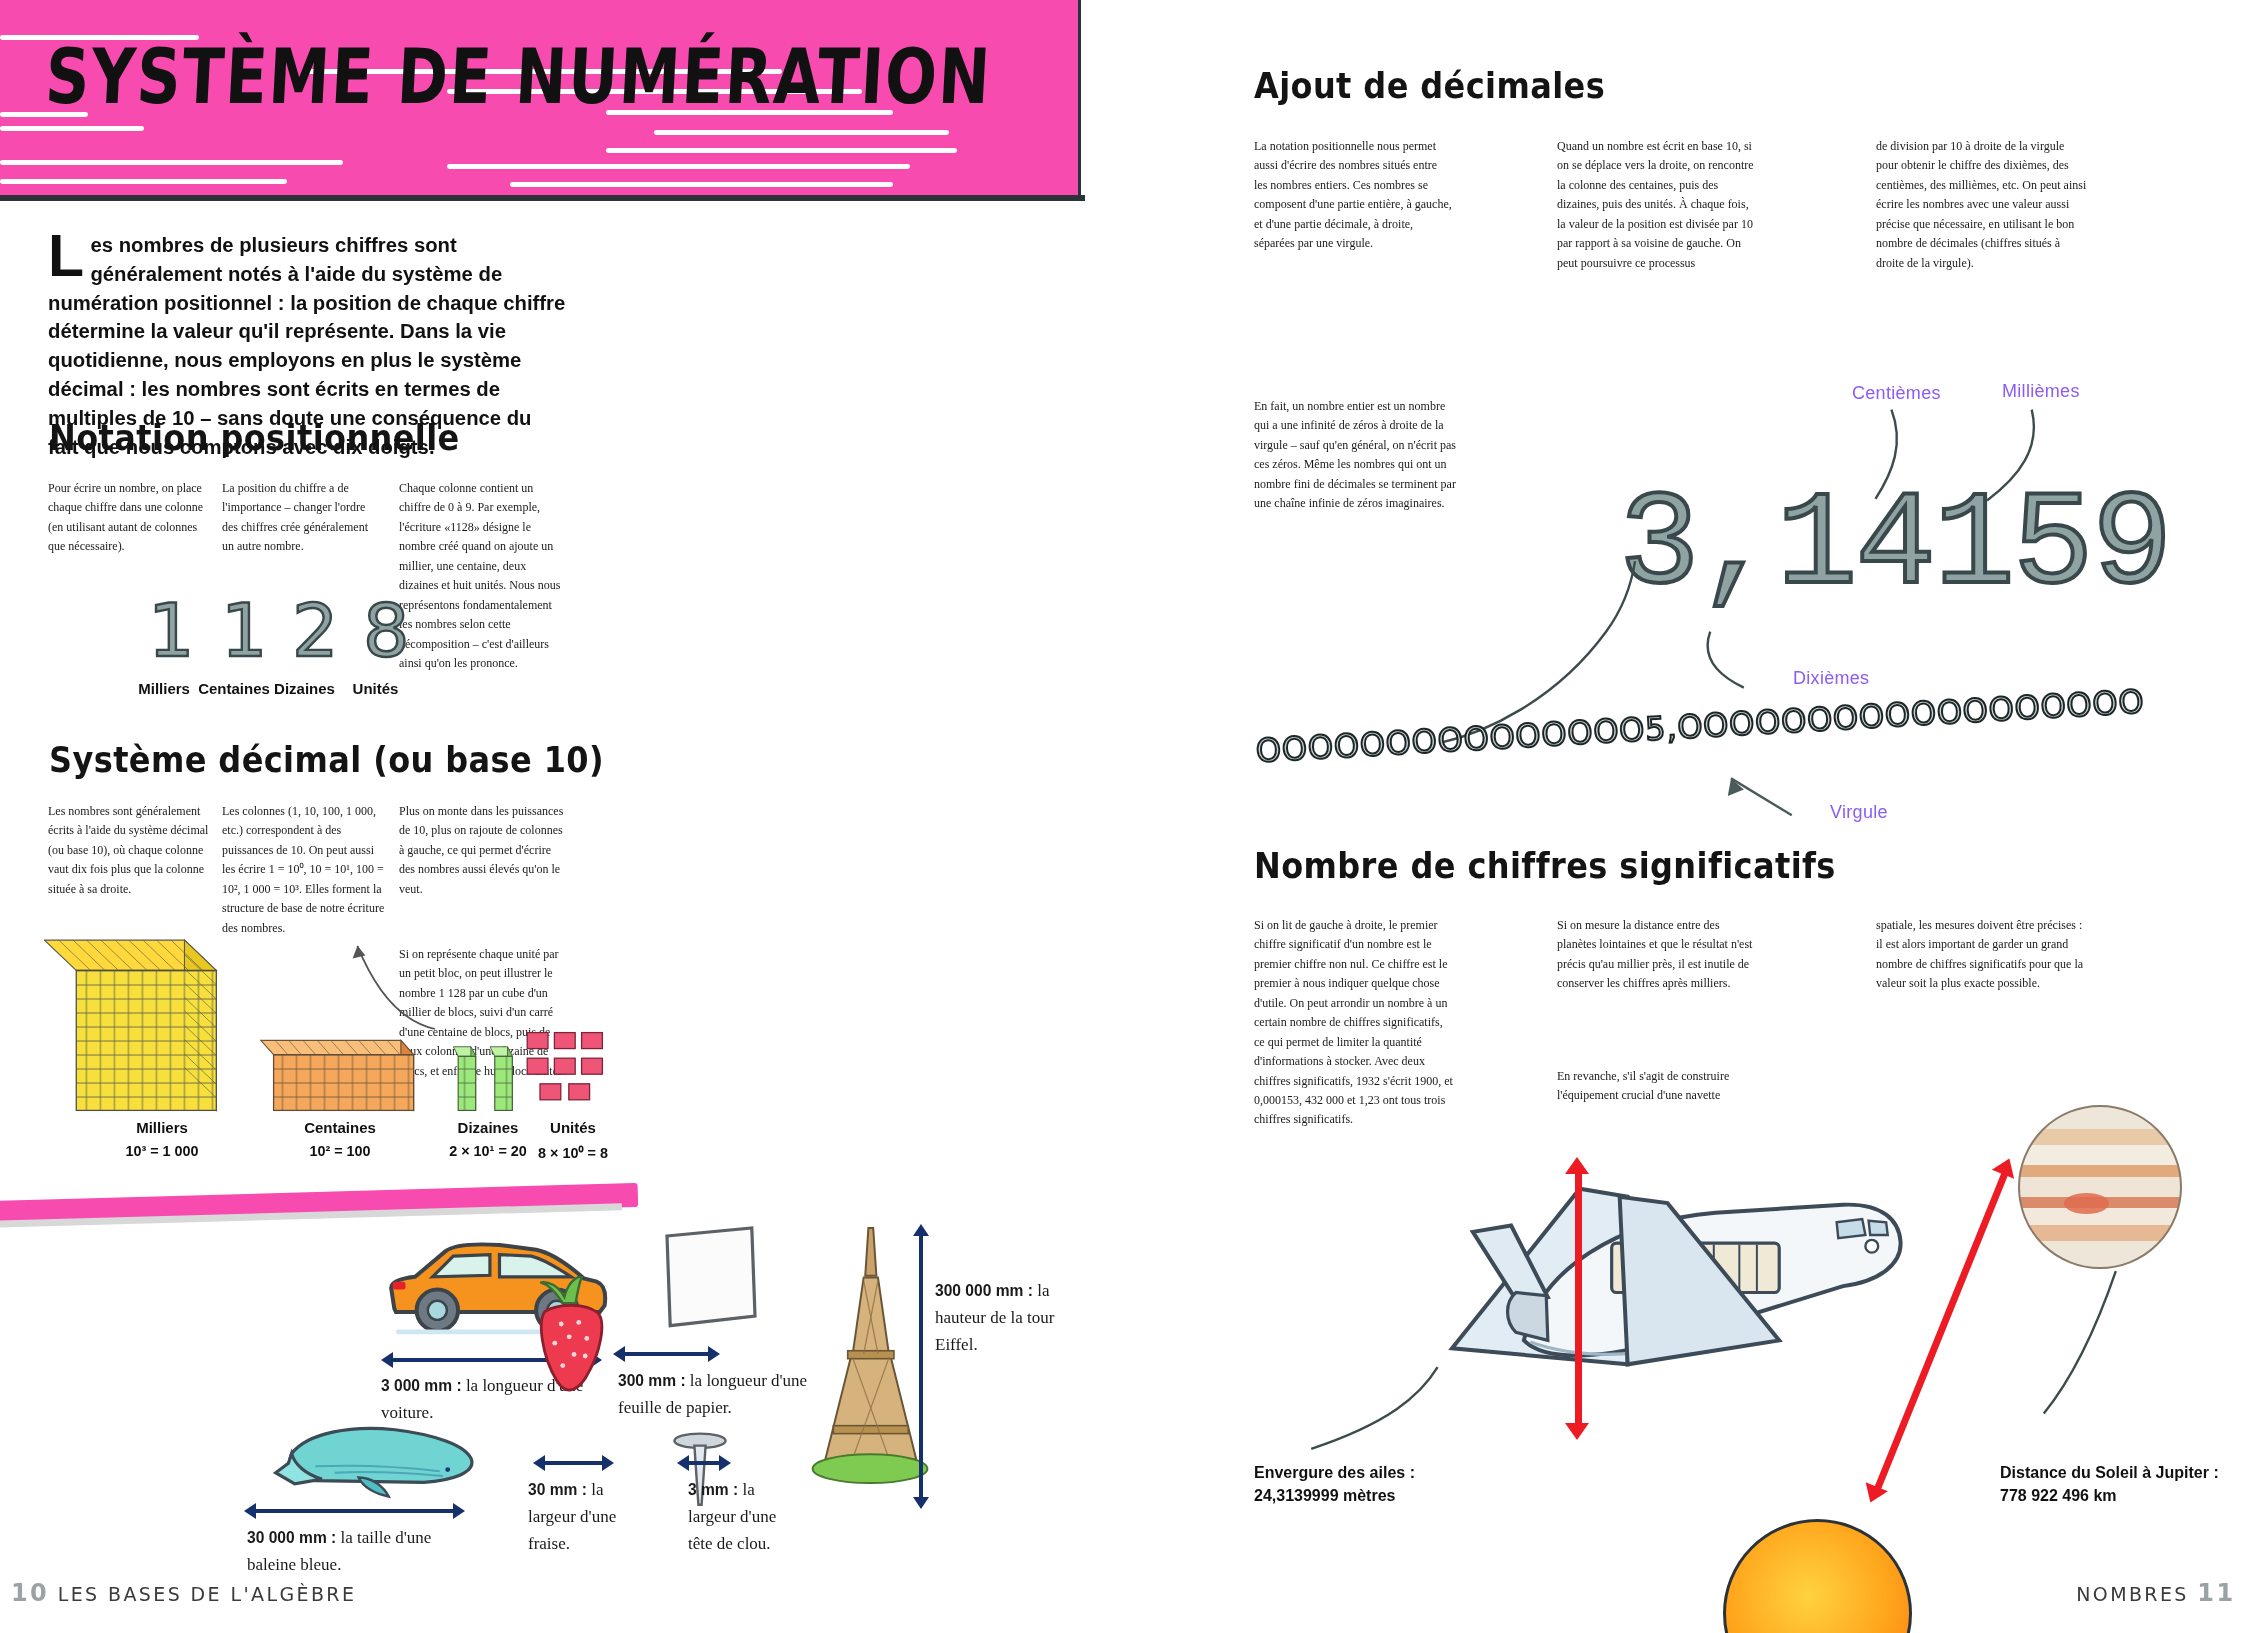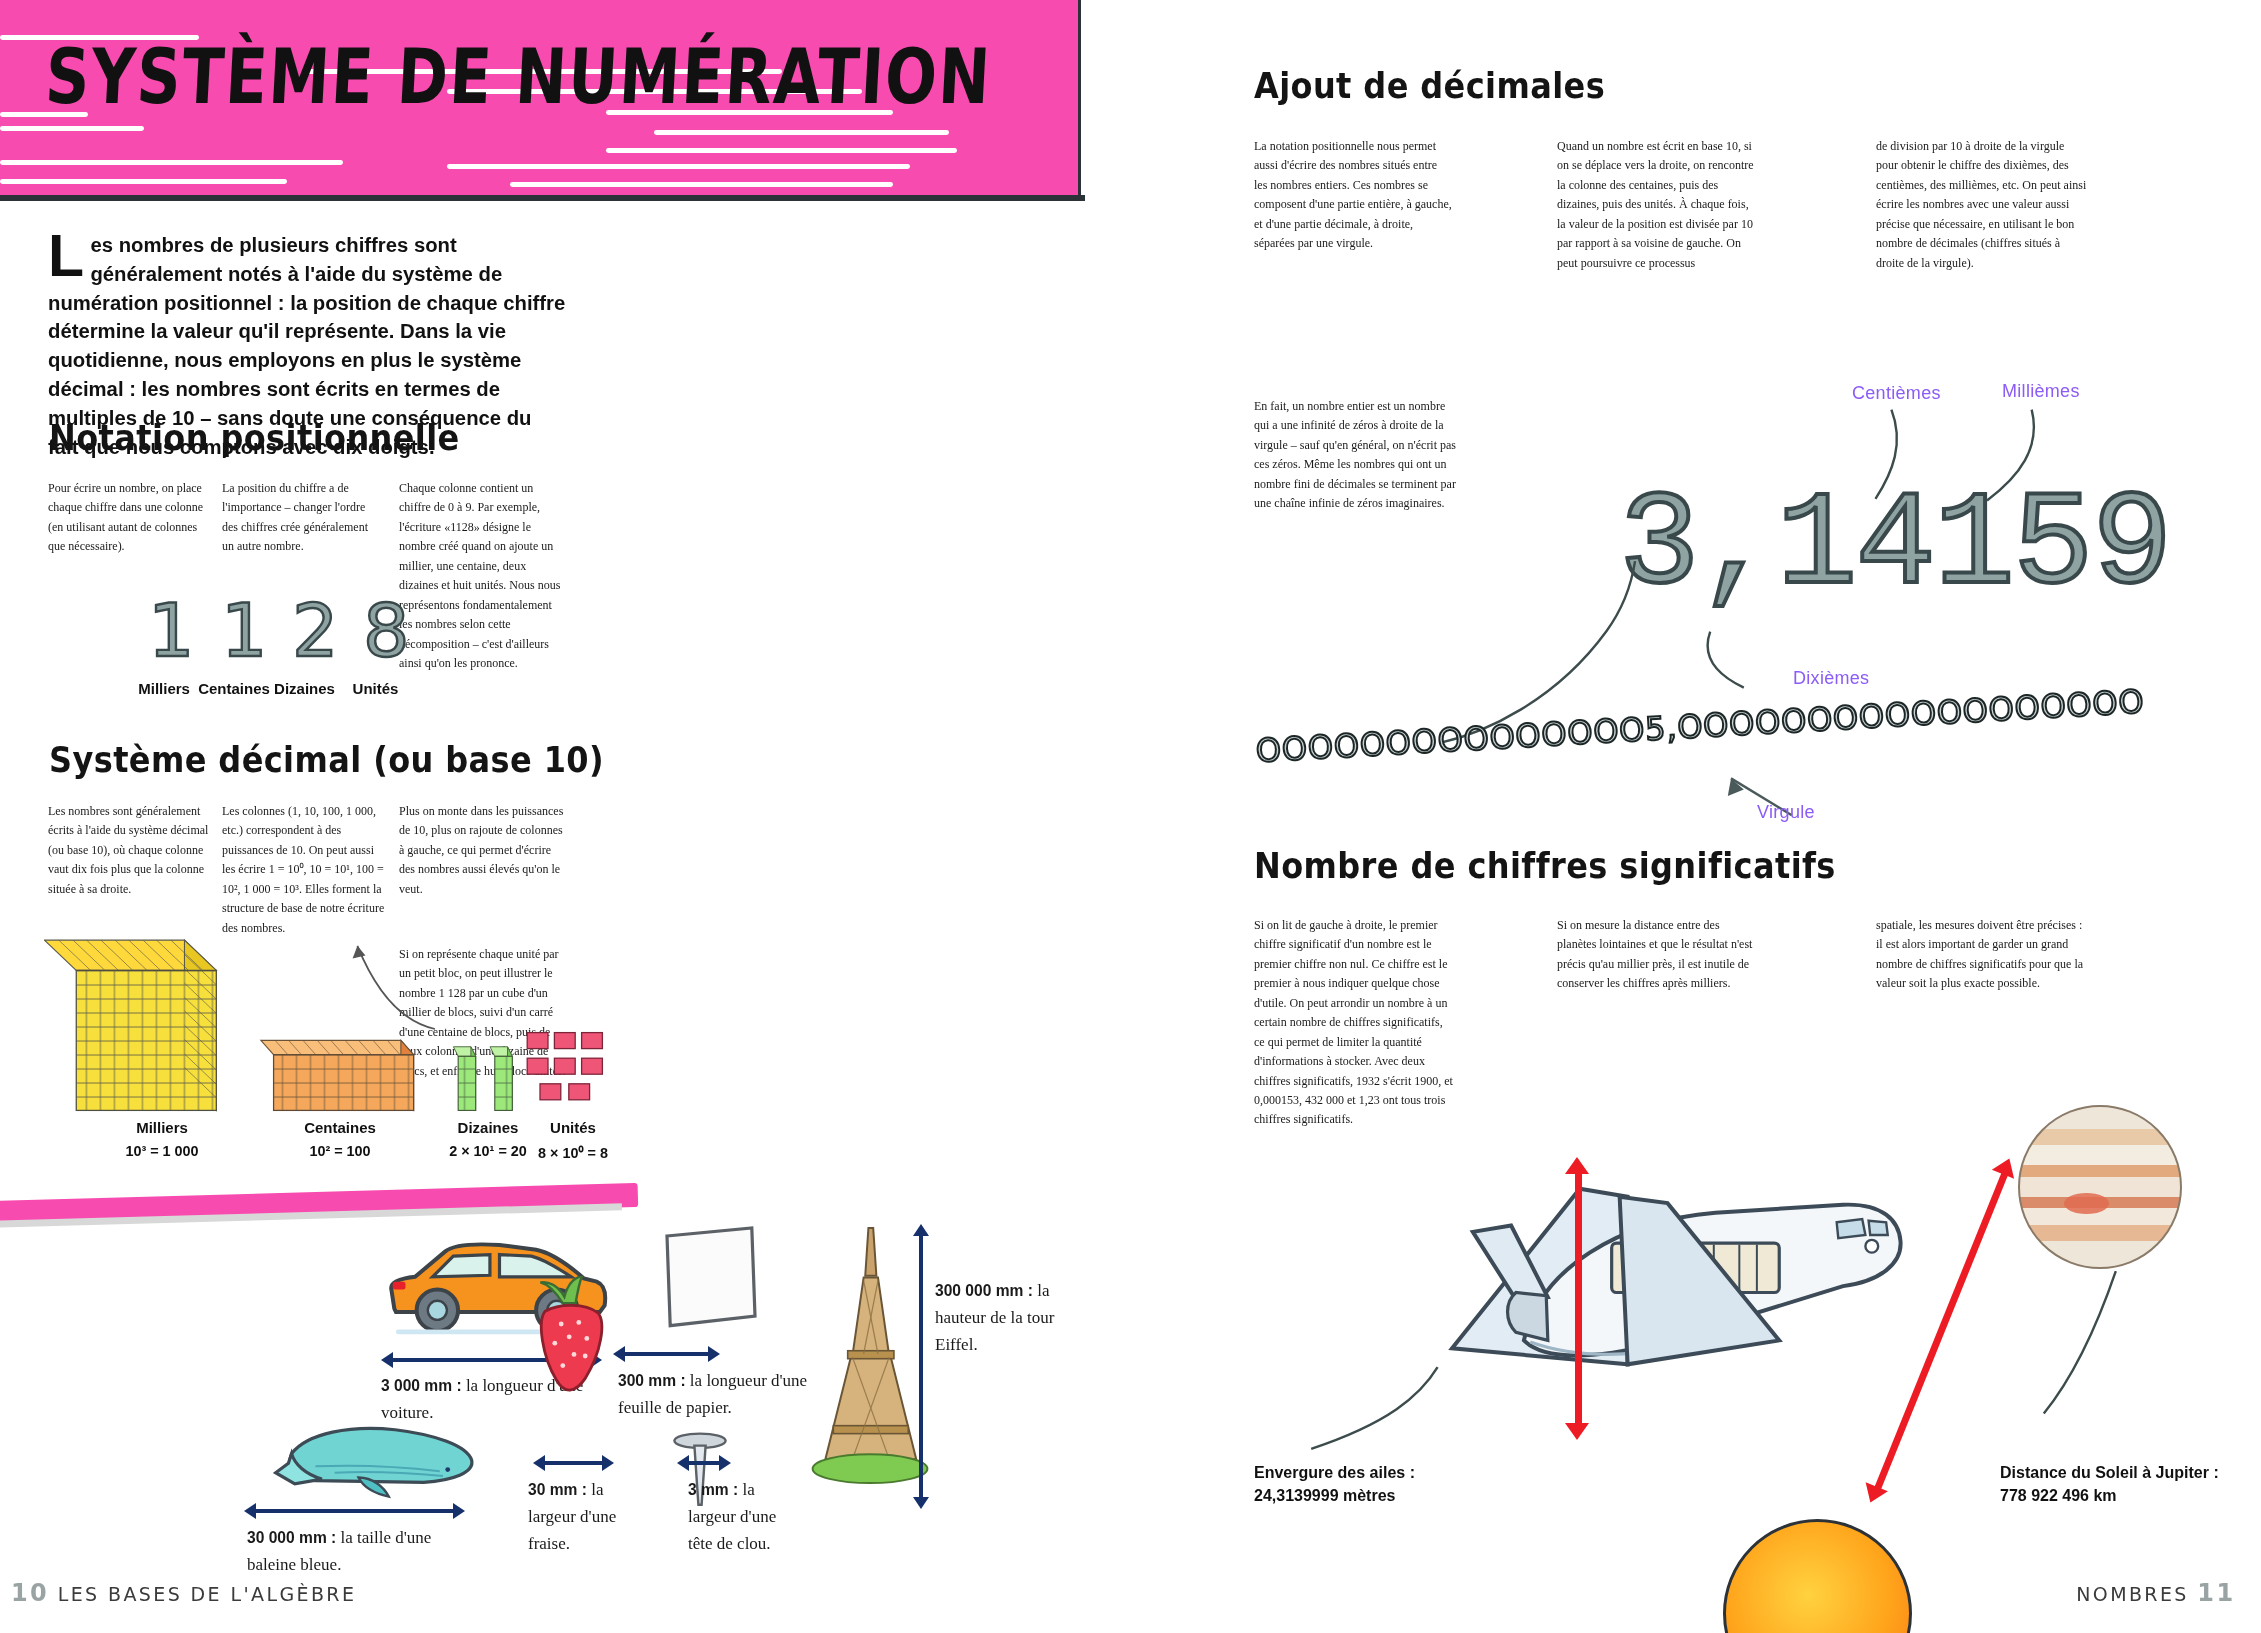--- a/index.html
+++ b/index.html
@@ -485,26 +485,27 @@
 
   <svg style="position:absolute;left:1436px;top:558px;" width="223" height="191" viewBox="0 0 280 240">
     <path d="M6,232 C60,220 150,180 214,92 C236,62 246,30 250,4" stroke="#3c4b4b" stroke-width="3" fill="none"></path>
   </svg>
 
   <div class="zeros"><span>OOOOOOOOOOOOOOO</span><span>5,</span><span>OOOOOOOOOOOOOOOOOO</span></div>
   <svg style="position:absolute;left:1715px;top:772px;" width="120" height="56" viewBox="0 0 150 70">
     <path d="M96,54 L20,8" stroke="#4a5a5a" stroke-width="3" fill="none"></path>
     <polygon points="20,8 16,30 36,22" fill="#4a5a5a"></polygon>
   </svg>
-  <div class="callout" style="left:1757px;top:802px;">Virgule</div>
+  <div class="callout" style="left:1830px;top:802px;">Virgule</div>
 
   <div class="sec-h hand-head" id="h-signif">Nombre de chiffres significatifs</div>
   <div class="body-col" id="sg-c1">Si on lit de gauche à droite, le premier chiffre significatif d'un nombre est le premier chiffre non nul. Ce chiffre est le premier à nous indiquer quelque chose d'utile. On peut arrondir un nombre à un certain nombre de chiffres significatifs, ce qui permet de limiter la quantité d'informations à stocker. Avec deux chiffres significatifs, 1932 s'écrit 1900, et 0,000153, 432 000 et 1,23 ont tous trois chiffres significatifs.</div>
   <div class="body-col" id="sg-c3">spatiale, les mesures doivent être précises : il est alors important de garder un grand nombre de chiffres significatifs pour que la valeur soit la plus exacte possible.</div>
   <div class="body-col" id="sg-c2">Si on mesure la distance entre des planètes lointaines et que le résultat n'est précis qu'au millier près, il est inutile de conserver les chiffres après milliers.</div>
+  <div class="body-col" id="sg-c4">En revanche, s'il s'agit de construire l'équipement crucial d'une navette</div>
 
   <div class="shuttle-wrap">
     <svg width="495" height="383" viewBox="0 0 620 480">
 
       <path d="M30,310 L190,110 L250,120 L250,330 Z" fill="#E2ECF4" stroke="#3c4b57" stroke-width="5"></path>
 
       <path d="M120,300 C140,210 240,150 360,140 L520,130 C570,128 590,150 592,176 C594,204 566,226 520,232 L300,300 C230,320 150,330 120,300 Z" fill="#F3F7FA" stroke="#3c4b57" stroke-width="5"></path>
 
       <g fill="#C7DCE9" stroke="#3c4b57" stroke-width="3">
         <path d="M512,152 L544,148 L548,168 L514,172 Z"></path>

